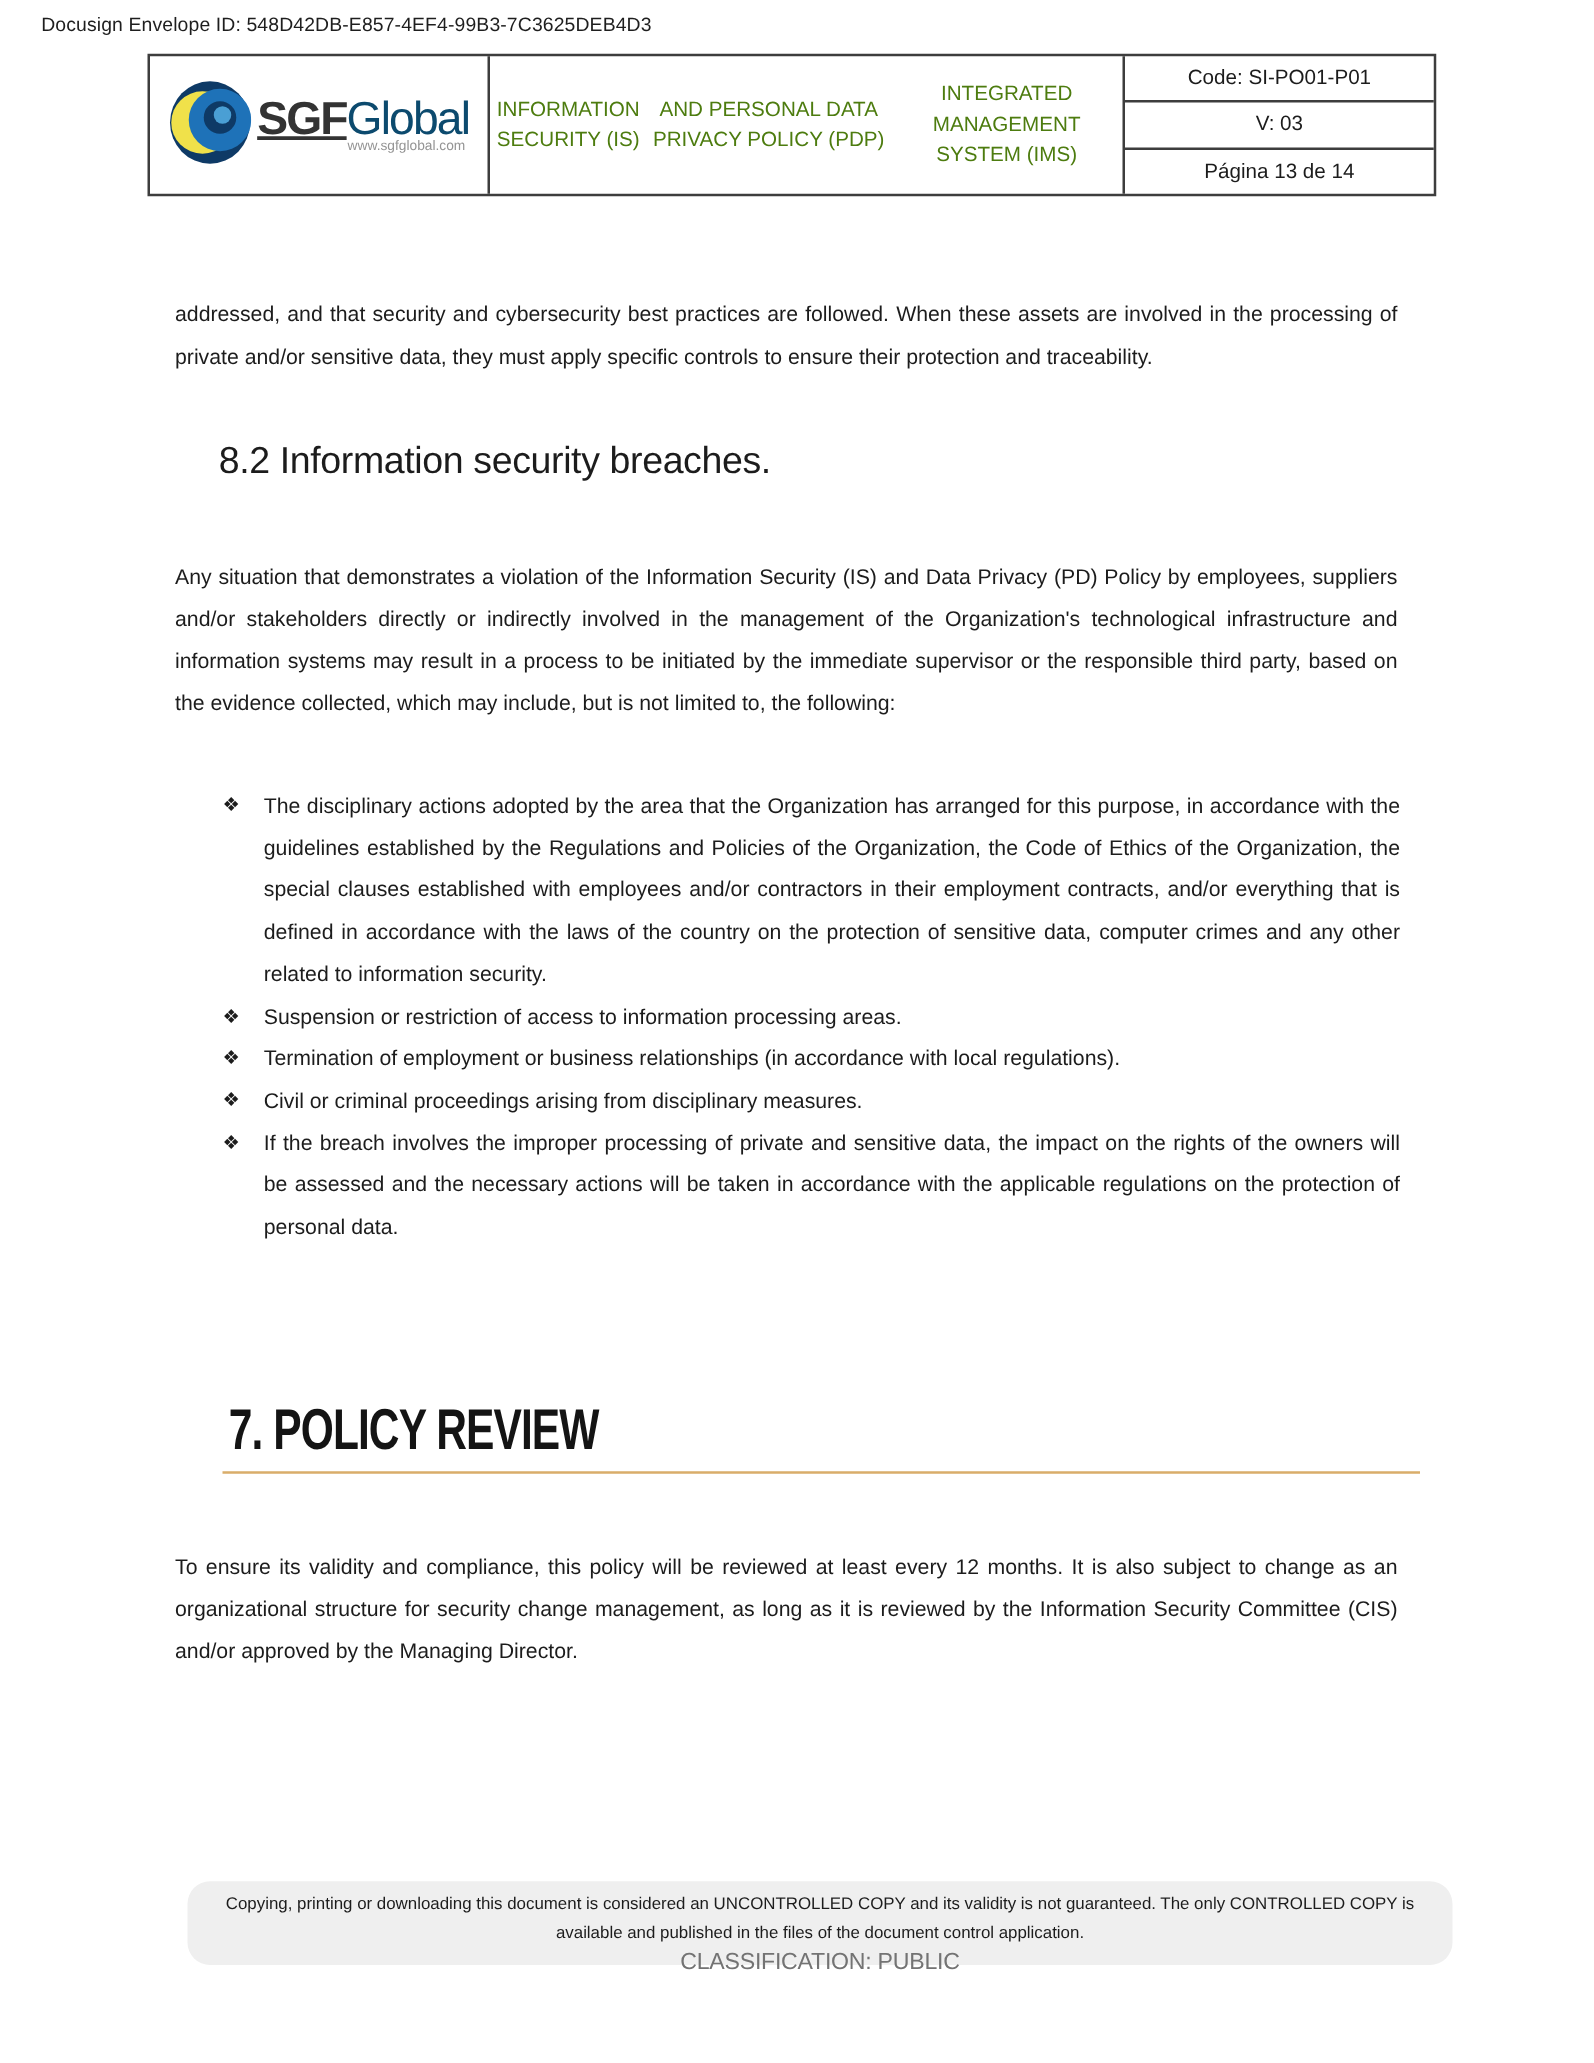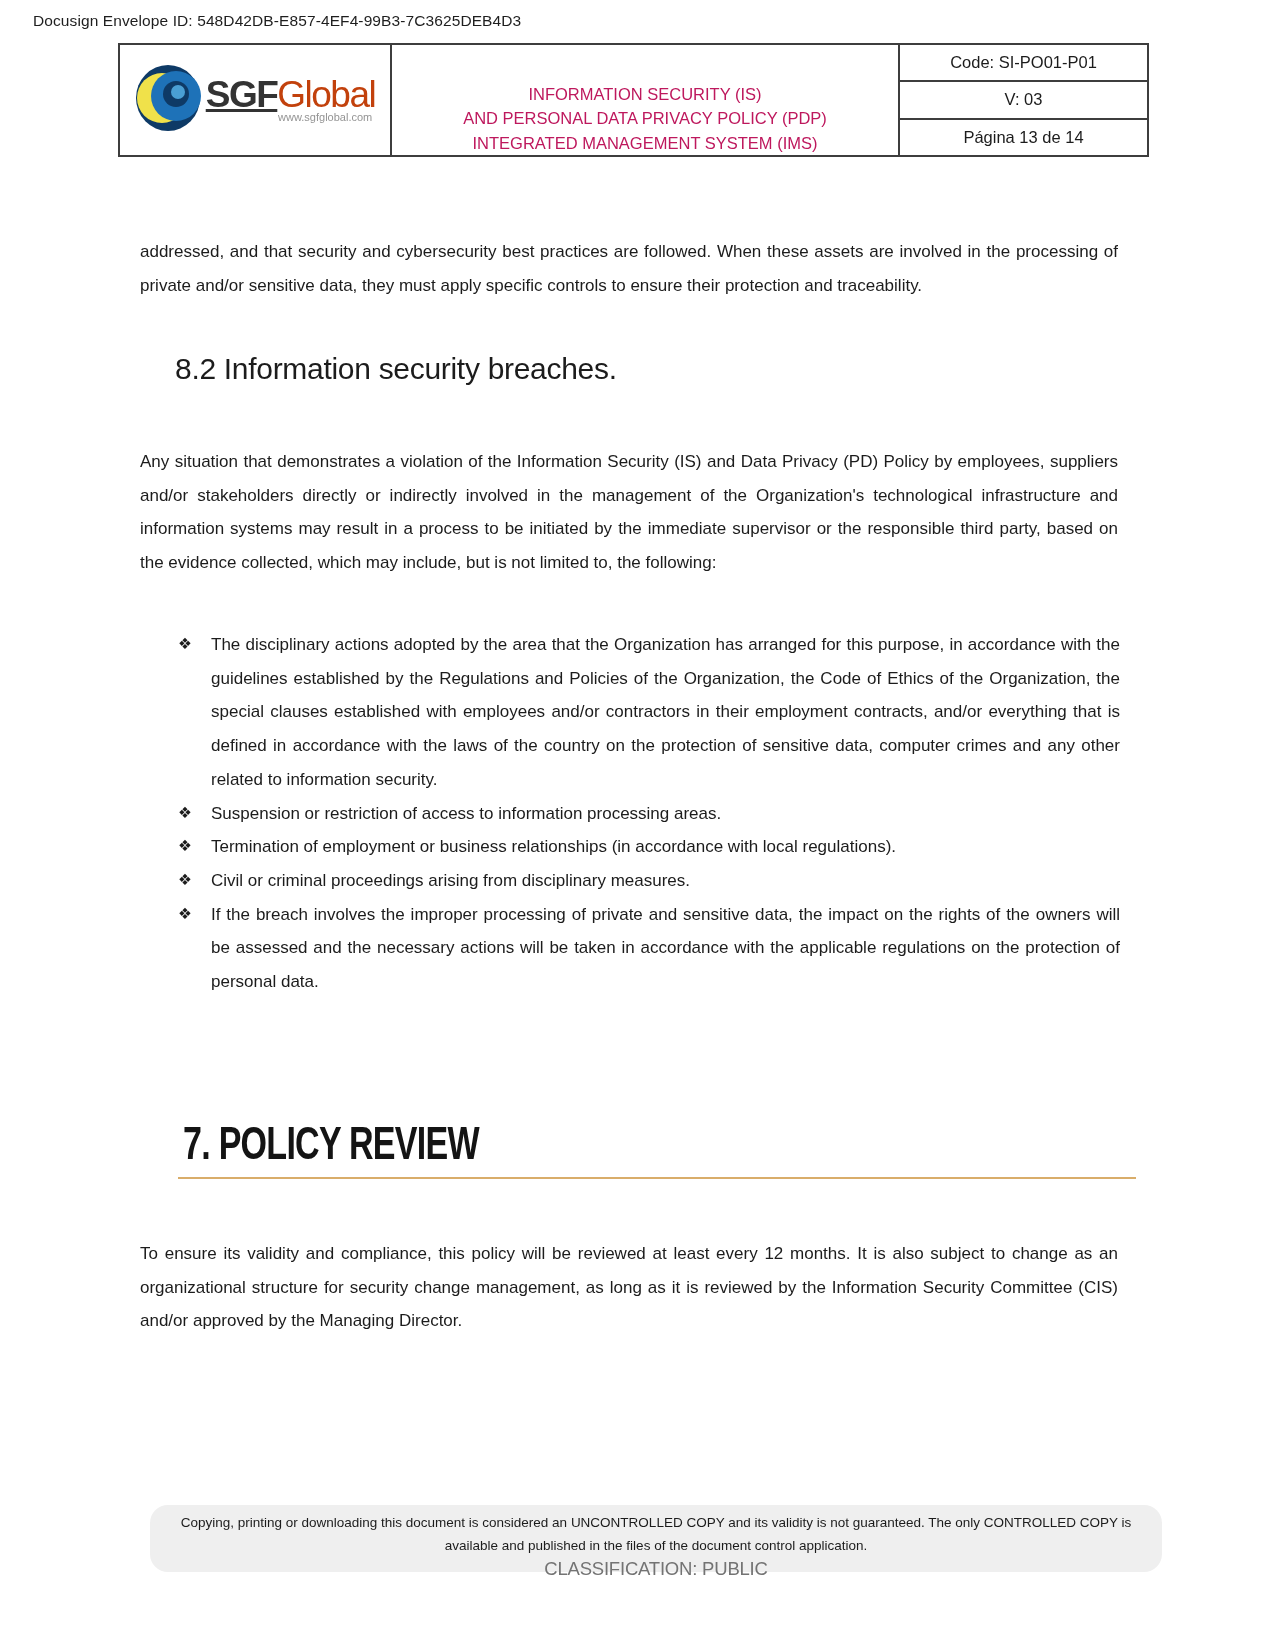--- a/index.html
+++ b/index.html
@@ -15,31 +15,31 @@
   .header-table {
     position:absolute; top:43px; left:118px; width:1031px; height:114px;
     display:flex; border:2px solid #3d3d3d; box-sizing:border-box; background:#fff;
   }
   .logo-cell {
     width:272px; border-right:2px solid #3d3d3d; box-sizing:border-box;
     display:flex; align-items:center; justify-content:center;
   }
   .title-cell {
     flex:1; border-right:2px solid #3d3d3d; box-sizing:border-box;
-    display:flex; flex-direction:column; align-items:center; justify-content:flex-end;
-    text-align:center; font-size:16.5px; line-height:24.5px; color:#be185d;
+    display:flex; flex-direction:row; align-items:center; justify-content:center;
+    text-align:center; font-size:16.5px; line-height:24.5px; color:#4d7c0f;
   }
   .meta-cell { width:247px; box-sizing:border-box; display:flex; flex-direction:column; font-size:16.5px; }
   .meta-row { flex:1; display:flex; align-items:center; justify-content:center; }
   .meta-row + .meta-row { border-top:2px solid #3d3d3d; }
 
   .logo { display:flex; align-items:center; gap:5px; }
   .logo-text { font-size:37px; letter-spacing:-1.5px; line-height:34px; white-space:nowrap; }
   .logo-sgf { font-weight:700; color:#333333;text-decoration:underline; }
-  .logo-global { font-weight:400; color:#c2410c; }
+  .logo-global { font-weight:400; color:#0c4a6e; }
   .logo-url { font-size:11px; color:#949494; text-align:right; margin-top:-1px; padding-right:3px; }
 
   
   .body-para {
     position:absolute; left:140px; width:978px; margin:0;
     font-size:17px; line-height:33.7px; text-align:justify; color:#1c1c1c;
   }
   #p1 { top:235px; }
   .h69 {
     position:absolute; left:175px; top:352px; margin:0;

